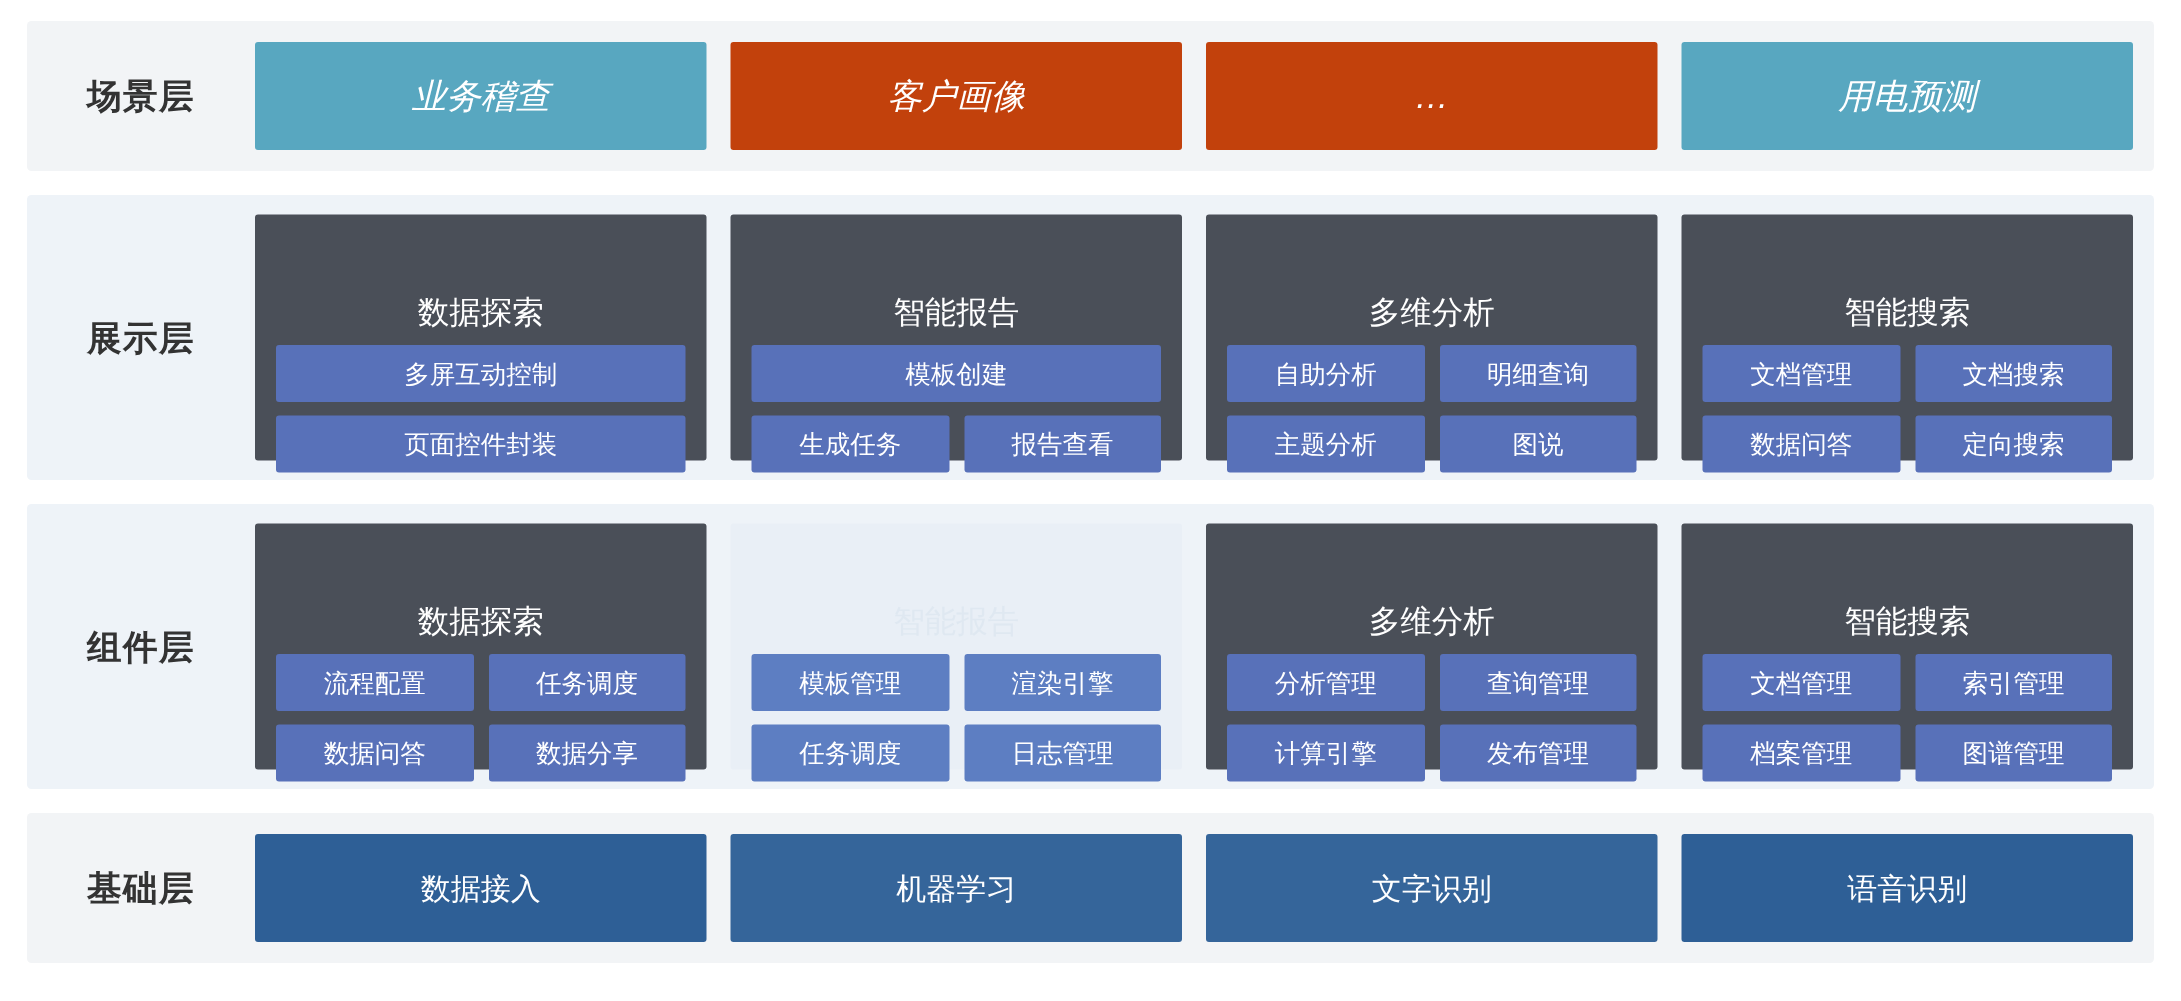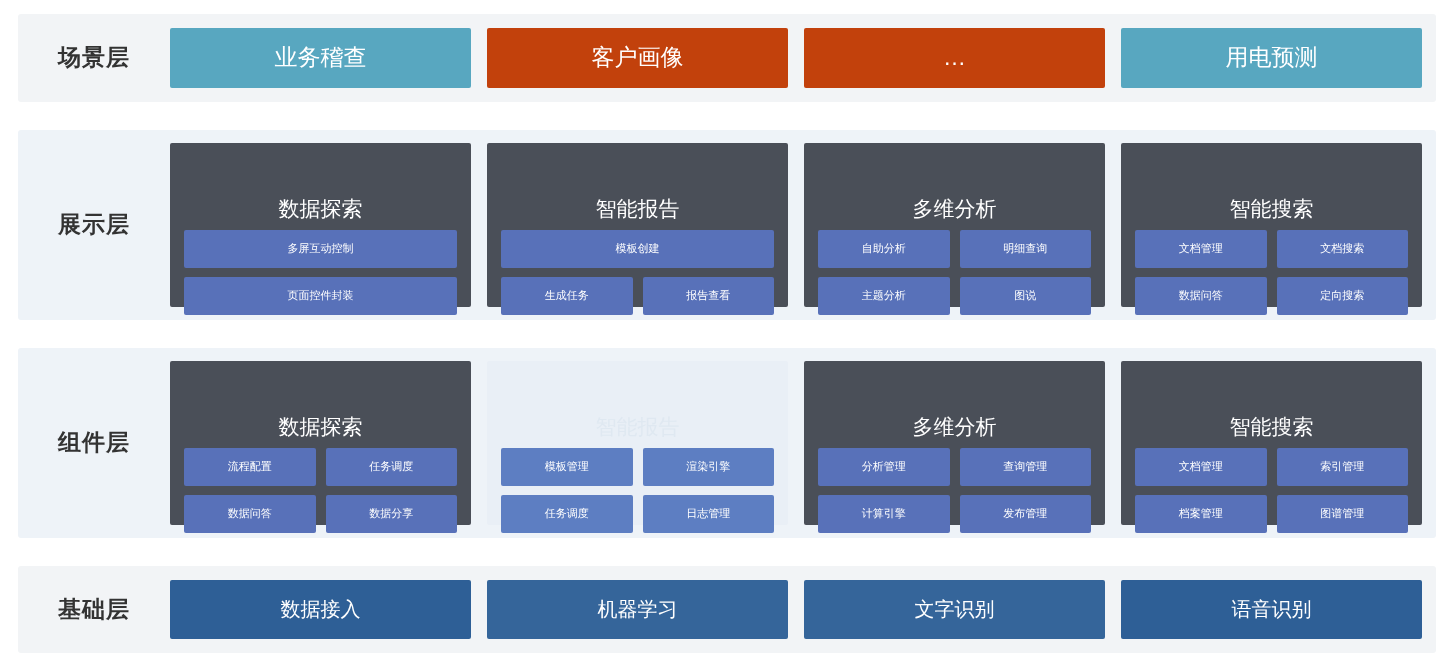--- a/index.html
+++ b/index.html
@@ -15,21 +15,21 @@
     overflow: hidden;
   }
   .arch {
     position: relative;
     width: 1454px;
     height: 667px;
     box-sizing: border-box;
     padding: 14px 18px 14px 18px;
     display: flex;
     flex-direction: column;
-    gap: 28px;
+    gap: 16px;
   }
   .layer {
     display: flex;
     align-items: stretch;
     border-radius: 3px;
     box-sizing: border-box;
   }
   .layer-label {
     flex: 0 0 152px;
     display: flex;
@@ -46,21 +46,21 @@
     gap: 16px;
     padding: 12px 14px 12px 0;
     box-sizing: border-box;
   }
 
   
   .layer-scene {
     background: #f2f4f6;
     height: 100px;
   }
-  .layer-scene .layer-body { padding: 14px 14px 14px 0; }
+  .layer-scene .layer-body { padding: 14px 14px 14px 0; font-style: italic; }
   .scene-card {
     flex: 1 1 0;
     background: #58a7c0;
     color: #ffffff;
     display: flex;
     align-items: center;
     justify-content: center;
     font-size: 23px;
     border-radius: 2px;
   }
@@ -104,21 +104,21 @@
     gap: 10px;
     flex: 1 1 0;
   }
   .chip {
     flex: 1 1 0;
     background: #5871b9;
     color: #ffffff;
     display: flex;
     align-items: center;
     justify-content: center;
-    font-size: 11px;
+    font-size: 17px;
     border-radius: 2px;
     min-height: 38px;
   }
   .group.ghost .chip { background: #5d7ec2; }
 
   
   .layer-base {
     background: #f2f4f6;
     height: 100px;
   }

